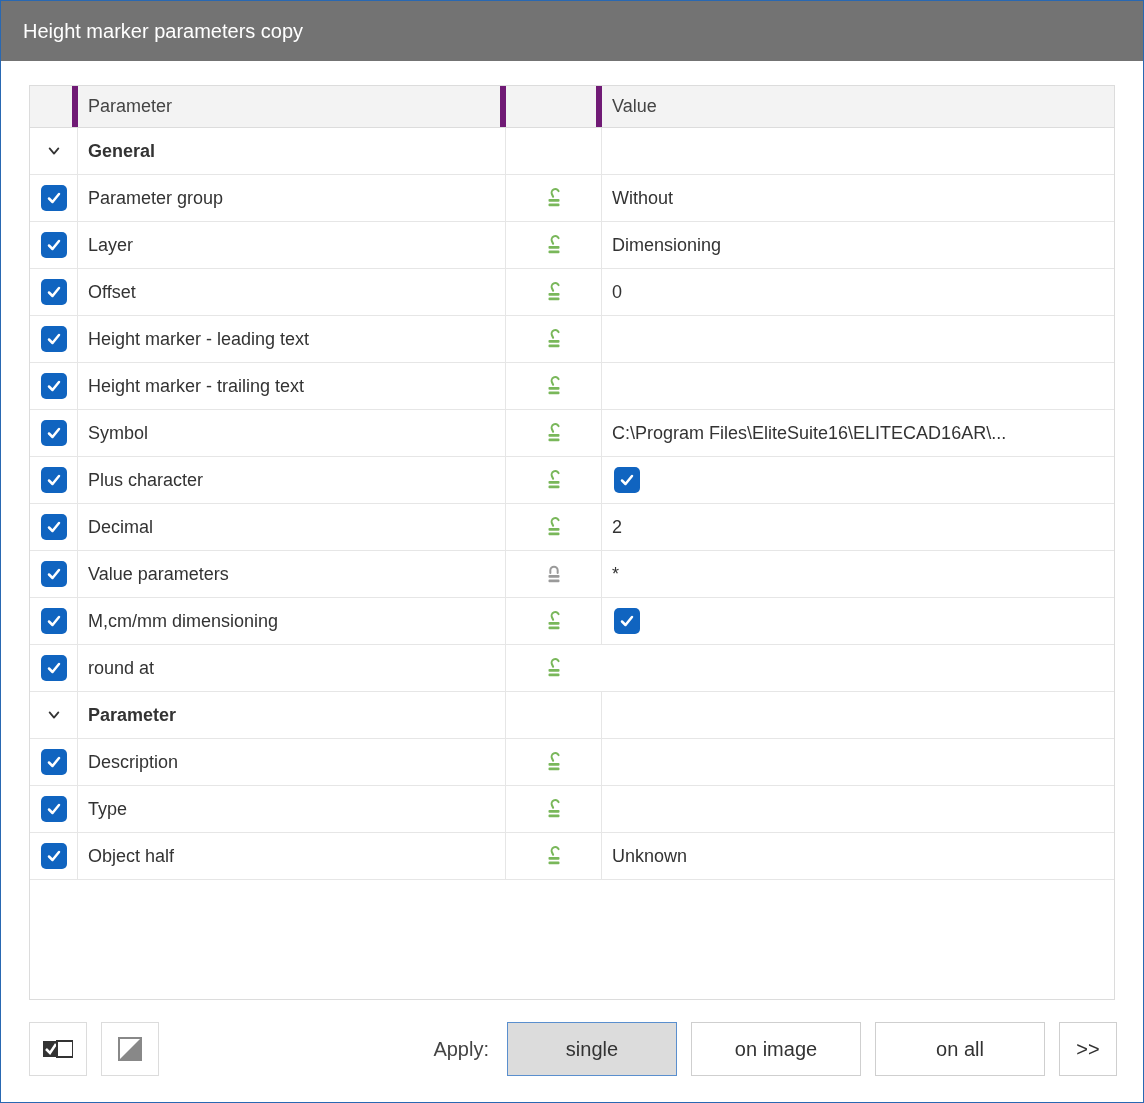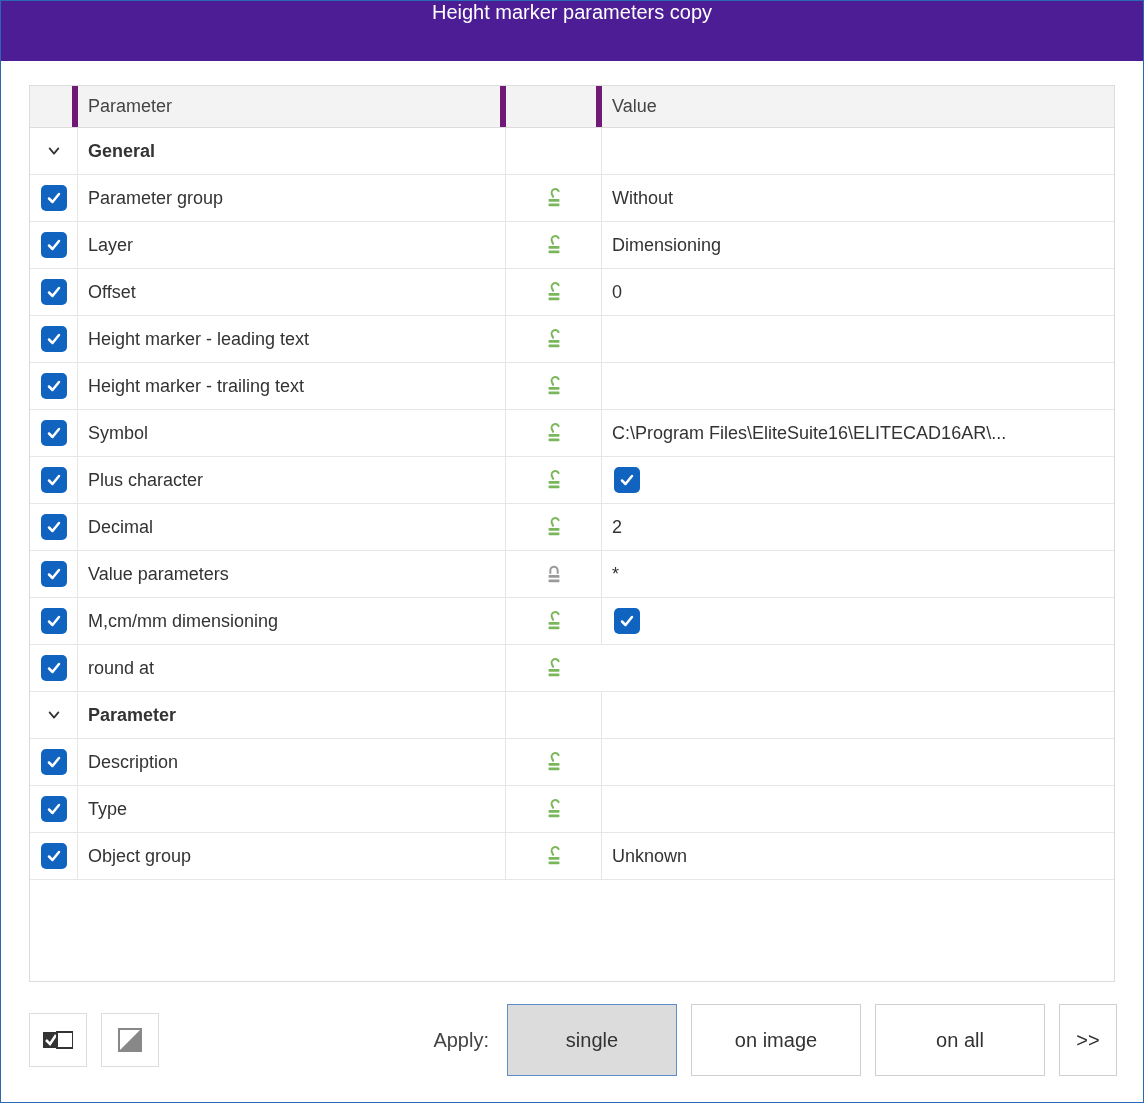--- a/index.html
+++ b/index.html
@@ -12,28 +12,27 @@
   }
   .window {
     width: 1144px;
     height: 1103px;
     border: 1px solid #2968b2;
     display: flex;
     flex-direction: column;
     background: #fff;
   }
   .titlebar {
-    background: #4c1d95;
+    background: #737373;
     color: #fff;
     height: 60px;
     display: flex;
     align-items: center;
     padding: 0 22px;
     font-size: 20px;
-    flex-direction: column;
   }
   .titlebar .title { flex: 1; }
   .titlebar .close-icon {
     font-size: 24px;
     cursor: pointer;
     padding: 4px 8px;
   }
   .content {
     flex: 1;
     padding: 24px 28px 0 28px;
@@ -134,21 +133,21 @@
     display: inline-flex;
     align-items: center; justify-content: center;
     cursor: pointer;
   }
   .applylabel {
     font-size: 20px;
     color: #444;
     margin-right: 4px;
   }
   .btn {
-    height: 72px;
+    height: 54px;
     min-width: 170px;
     border: 1px solid #cfcfcf;
     background: #fff;
     font-size: 20px;
     color: #333;
     display: inline-flex;
     align-items: center; justify-content: center;
     cursor: pointer;
     padding: 0 18px;
   }
@@ -527,21 +526,21 @@
           </div>
           <div class="grow">
             <div class="cell-check">
               <span class="chk">
                 <svg viewBox="0 0 16 16">
                   <path d="M3 8.5 L6.5 12 L13 4" stroke="#fff" stroke-width="2.5" fill="none" stroke-linecap="round" stroke-linejoin="round"></path>
                 </svg>
               </span>
             </div>
             <div>
-              <span>Object group</span>
+              <span>Object half</span>
             </div>
             <div class="lock-cell">
               <span class="lock-icon">
                 <svg viewBox="0 0 24 24">
                   <path d="M8 11 V8 a4 4 0 0 1 8 0" stroke="#79b75a" stroke-width="2.2" fill="none" stroke-linecap="round" transform="rotate(-25 12 8) translate(2 -1)"></path>
                   <rect x="6" y="13" width="12" height="3" rx="1" fill="#79b75a"></rect>
                   <rect x="6" y="18" width="12" height="3" rx="1" fill="#79b75a"></rect>
                 </svg>
               </span>
             </div>

